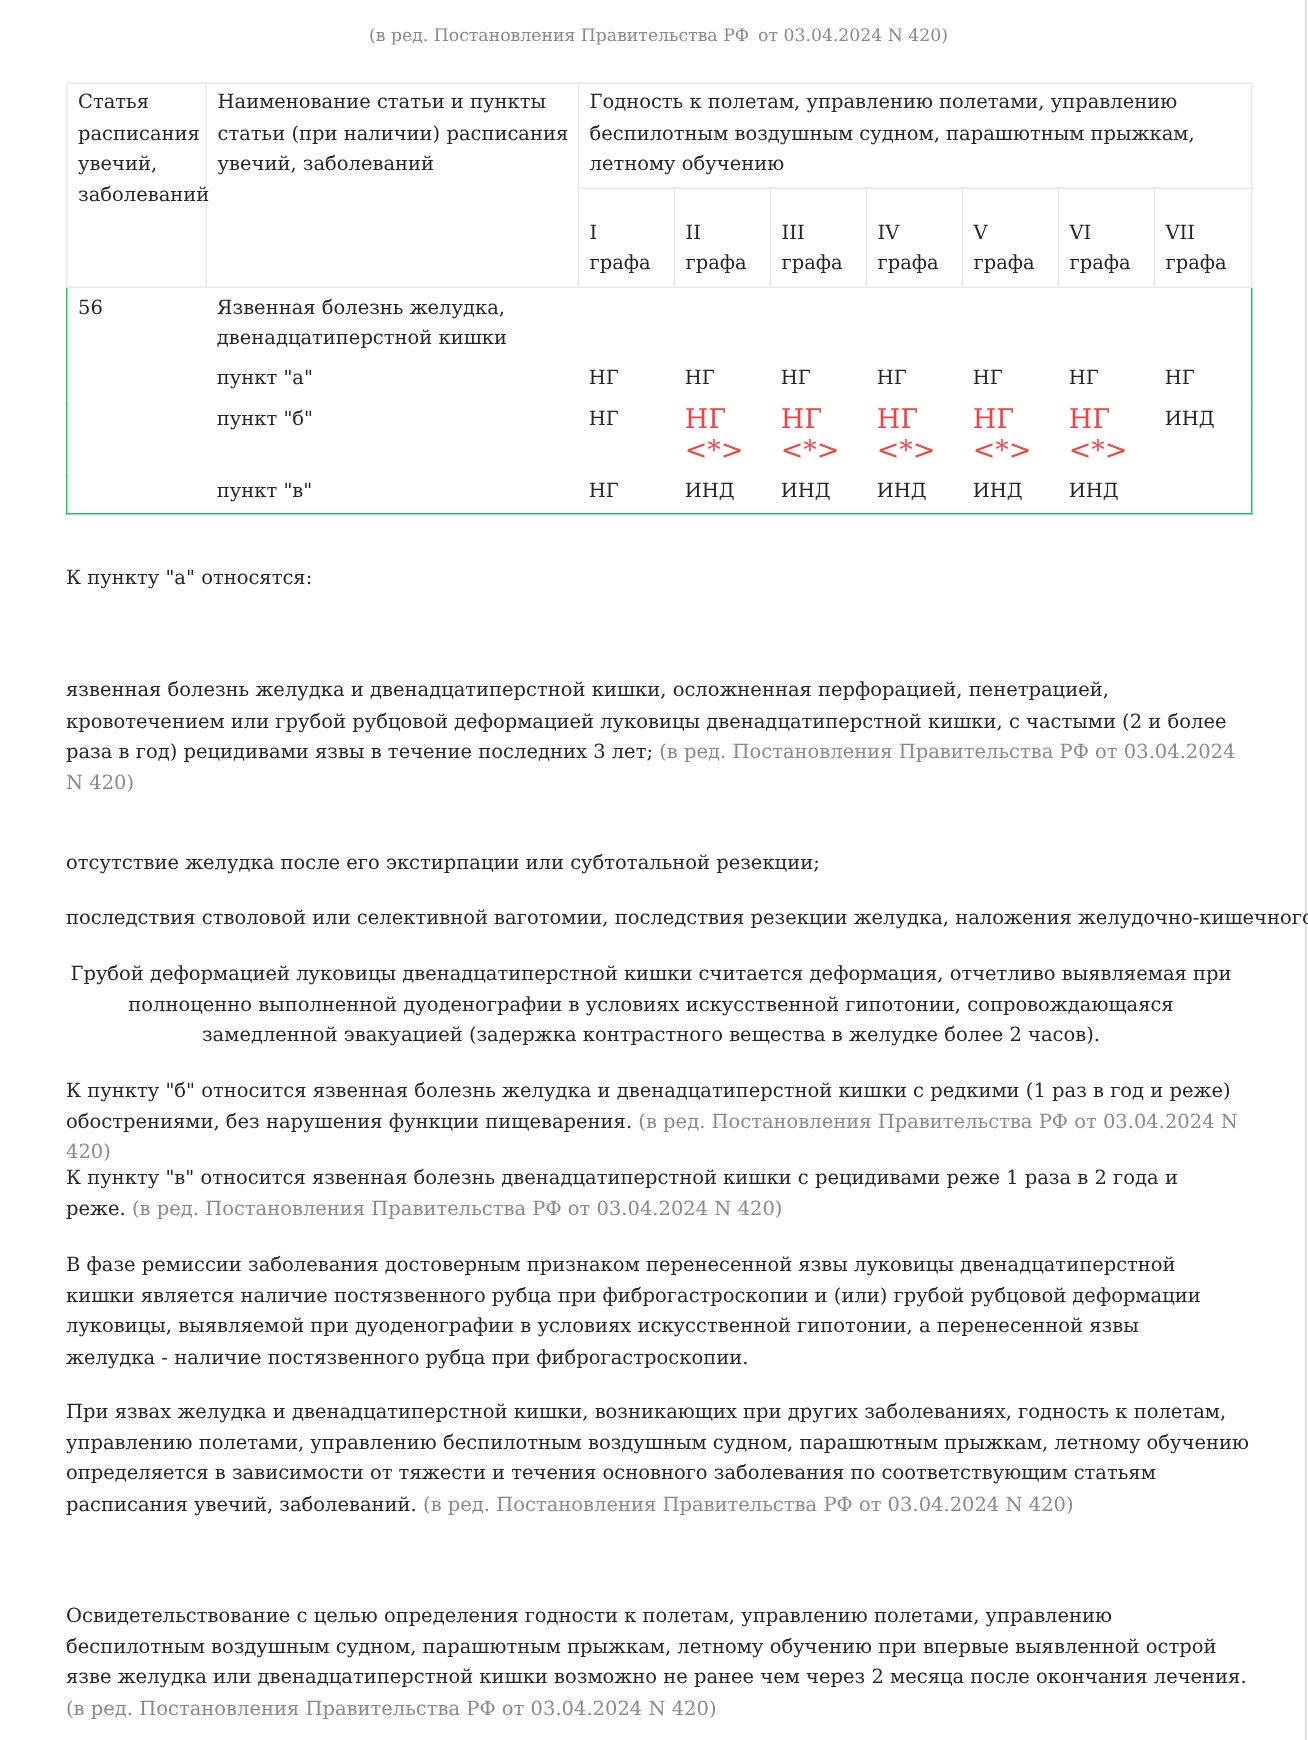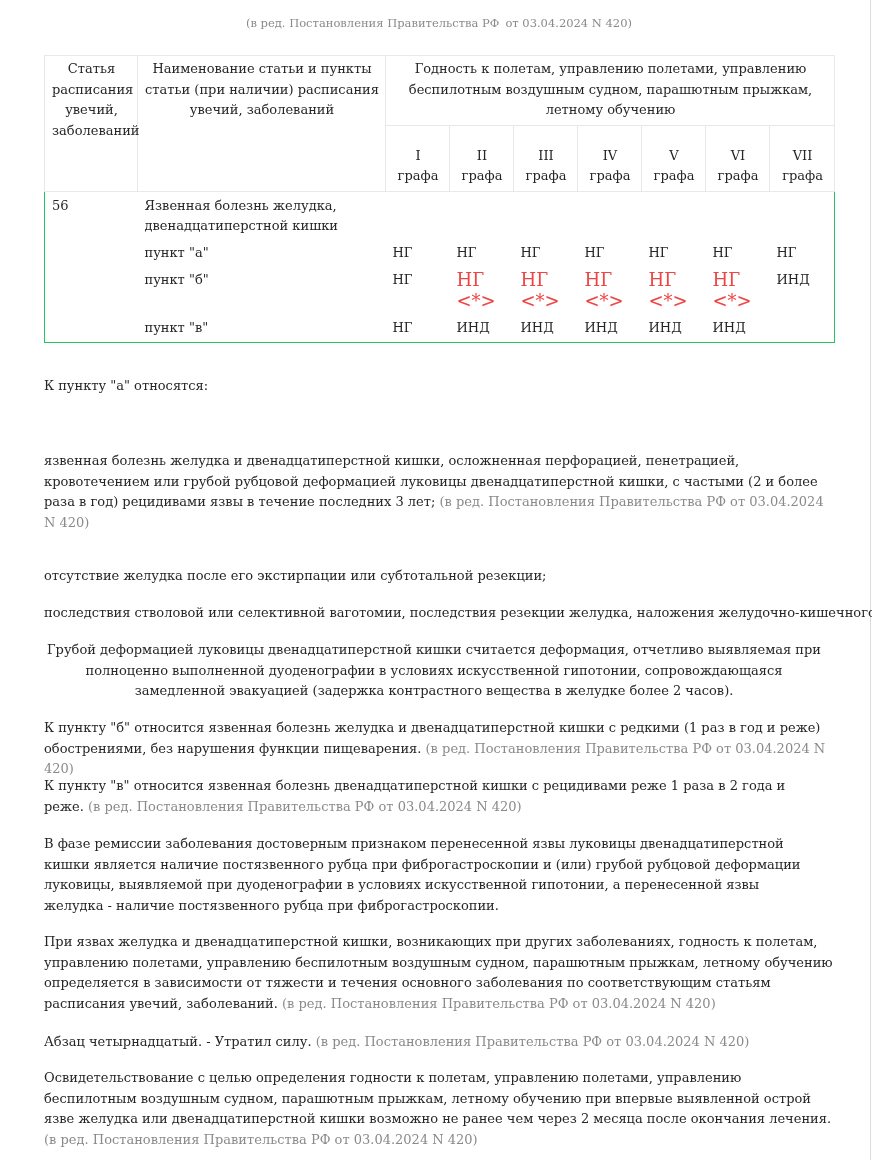--- a/index.html
+++ b/index.html
@@ -49,21 +49,20 @@
       table-layout: fixed;
     }
     table.schedule td, table.schedule th {
       font-weight: normal;
       text-align: left;
       vertical-align: top;
       padding: 2px 6px 2px 7px;
     }
     table.schedule thead th {
       border: 1px solid #e8e8e8;
-      text-align: center;
     }
     table.schedule thead tr.h1 th {
       padding-top: 3px;
       padding-bottom: 4px;
     }
     table.schedule thead tr.h2 th {
       padding-top: 20px;
       padding-bottom: 4px;
       margin-left: 36px;
     }
@@ -202,23 +201,19 @@
 
   <p class="para" style="position:absolute; top:834px; left:0; width:775px;">
     <span>В фазе ремиссии заболевания достоверным признаком перенесенной язвы луковицы двенадцатиперстной кишки является наличие постязвенного рубца при фиброгастроскопии и (или) грубой рубцовой деформации луковицы, выявляемой при дуоденографии в условиях искусственной гипотонии, а перенесенной язвы желудка - наличие постязвенного рубца при фиброгастроскопии.</span>
   </p>
 
   <p class="para" style="position:absolute; top:932px; left:0; width:790px;">
     <span>При язвах желудка и двенадцатиперстной кишки, возникающих при других заболеваниях, годность к полетам, управлению полетами, управлению беспилотным воздушным судном, парашютным прыжкам, летному обучению определяется в зависимости от тяжести и течения основного заболевания по соответствующим статьям расписания увечий, заболеваний.</span>
     <span class="gray">(в ред. Постановления Правительства РФ от 03.04.2024 N 420)</span>
   </p>
 
-  <p class="para" style="position:absolute; top:1032px; left:0; width:790px;">
-    <span>Абзац четырнадцатый. - Утратил силу.</span>
-    <span class="gray">(в ред. Постановления Правительства РФ от 03.04.2024 N 420)</span>
-  </p>
 
   <p class="para" style="position:absolute; top:1068px; left:0; width:792px;">
     <span>Освидетельствование с целью определения годности к полетам, управлению полетами, управлению беспилотным воздушным судном, парашютным прыжкам, летному обучению при впервые выявленной острой язве желудка или двенадцатиперстной кишки возможно не ранее чем через 2 месяца после окончания лечения.</span>
     <span class="gray">(в ред. Постановления Правительства РФ от 03.04.2024 N 420)</span>
   </p>
 
 </div>
 
 </body></html>

